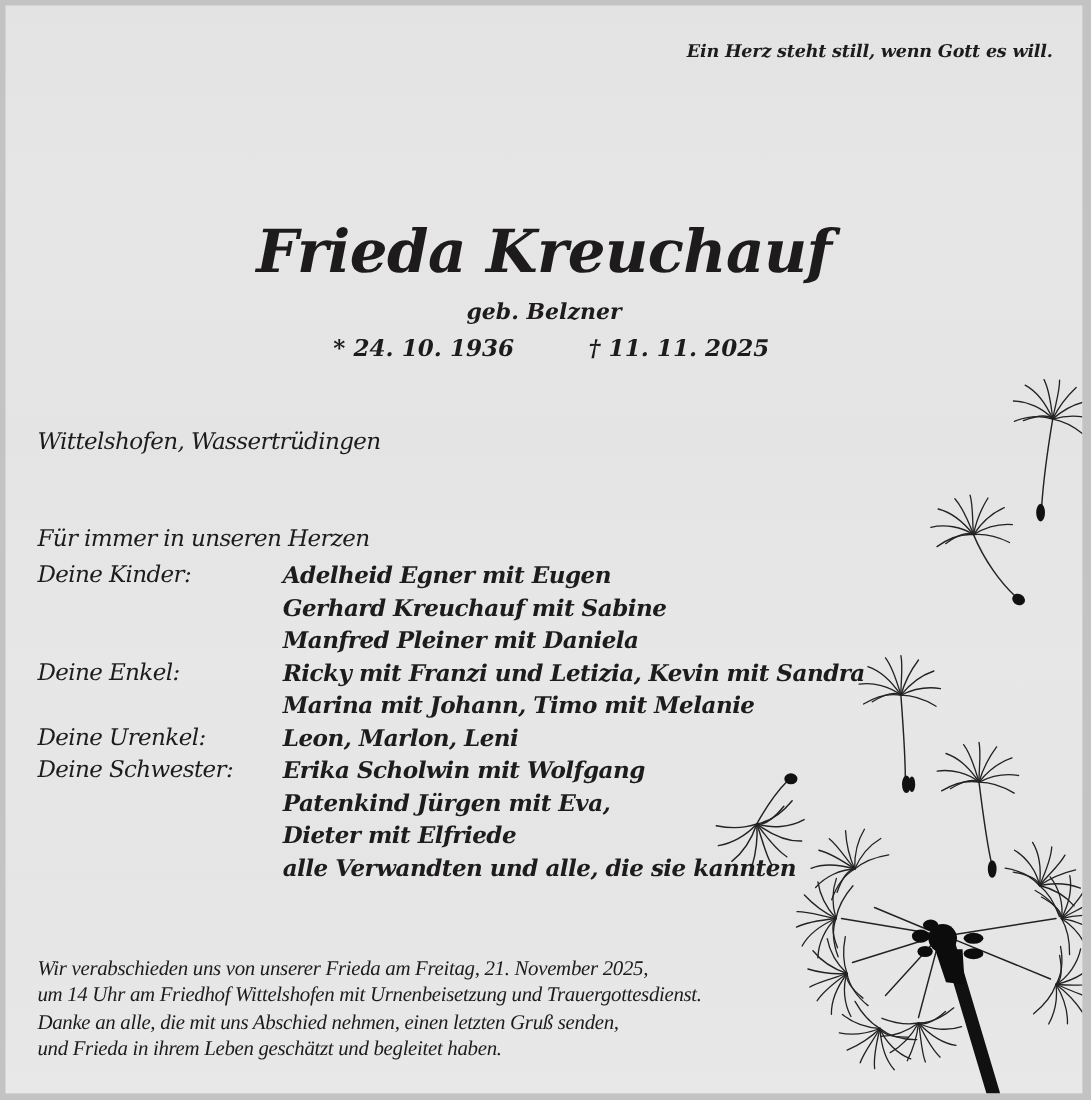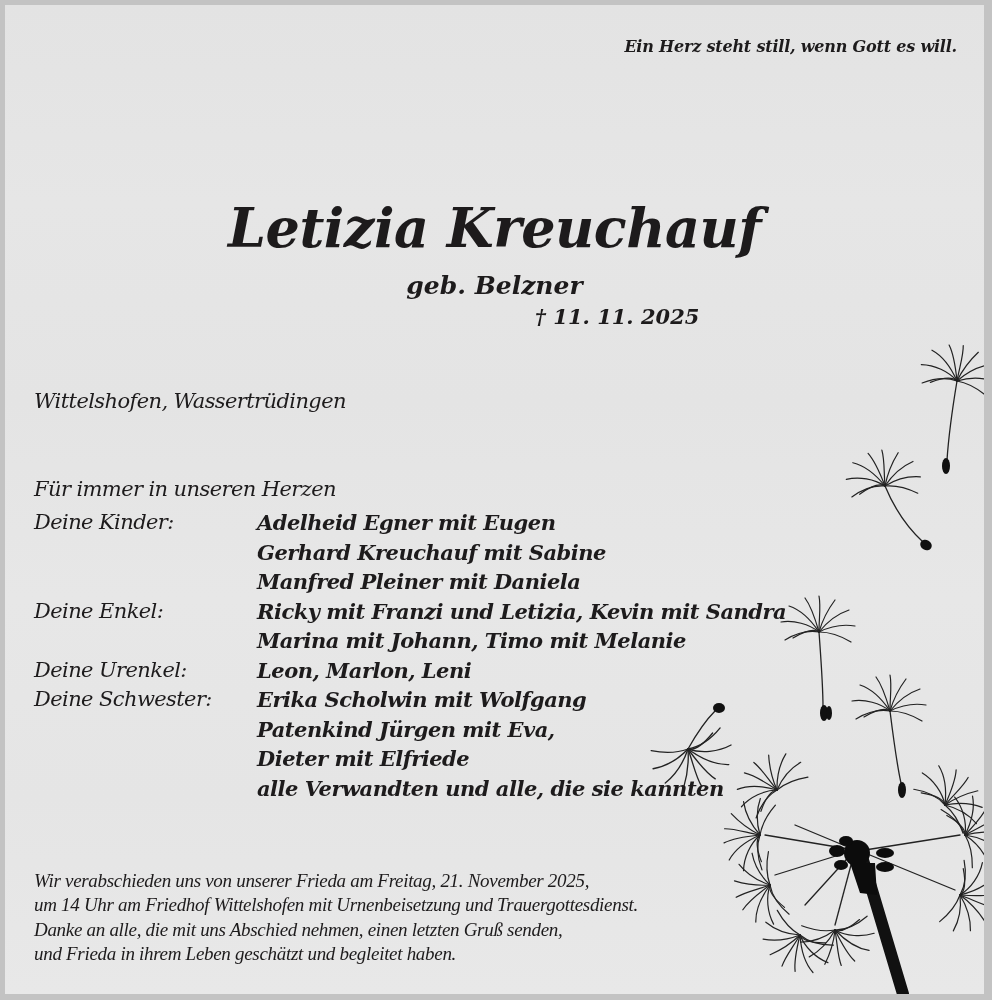--- a/index.html
+++ b/index.html
@@ -19,21 +19,21 @@
   .intro {
     position: absolute; left: 29px; top: 115px;
     font-style: italic; font-size: 21px; line-height: 29px; letter-spacing: -0.6px;
   }
   .name {
     position: absolute; left: 0; width: 979px; top: 188px; text-align: center;
     font-style: italic; font-weight: bold; font-size: 54px; letter-spacing: -0.5px; line-height: 70px;
   }
   .maiden {
     position: absolute; left: 0; width: 979px; top: 266px; text-align: center;
-    font-style: italic; font-weight: bold; font-size: 25px;
+    font-style: italic; font-weight: bold; font-size: 20px;
   }
   .dates {
     position: absolute; top: 299px; font-style: italic; font-weight: bold; font-size: 21px;
   }
   .birth { left: 298px; }
   .death { left: 530px; }
   .location {
     position: absolute; left: 29px; top: 384px;
     font-style: italic; font-size: 21px; letter-spacing: -0.6px;
   }
@@ -138,22 +138,23 @@
         <ellipse cx="880" cy="848" rx="9" ry="5"></ellipse>
         <ellipse cx="880" cy="862" rx="9" ry="5"></ellipse>
         <path d="M845 858 L 870 858 L 872 890 L 855 888 Z"></path>
       </g>
     </g>
   </svg>
 
   <div class="motto">Ein Herz steht still, wenn Gott es will.</div>
 
 
-  <div class="name">Letizia Kreuchauf</div>
+  <div class="name">Frieda Kreuchauf</div>
   <div class="maiden">geb. Belzner</div>
+  <div class="dates birth">* 24. 10. 1936</div>
   <div class="dates death">† 11. 11. 2025</div>
 
   <div class="location">Wittelshofen, Wassertrüdingen</div>
 
   <div class="forever">Für immer in unseren Herzen</div>
 
   <div class="family">
     <div class="group">
       <div class="group-label">Deine Kinder:</div>
       <div class="group-names">

